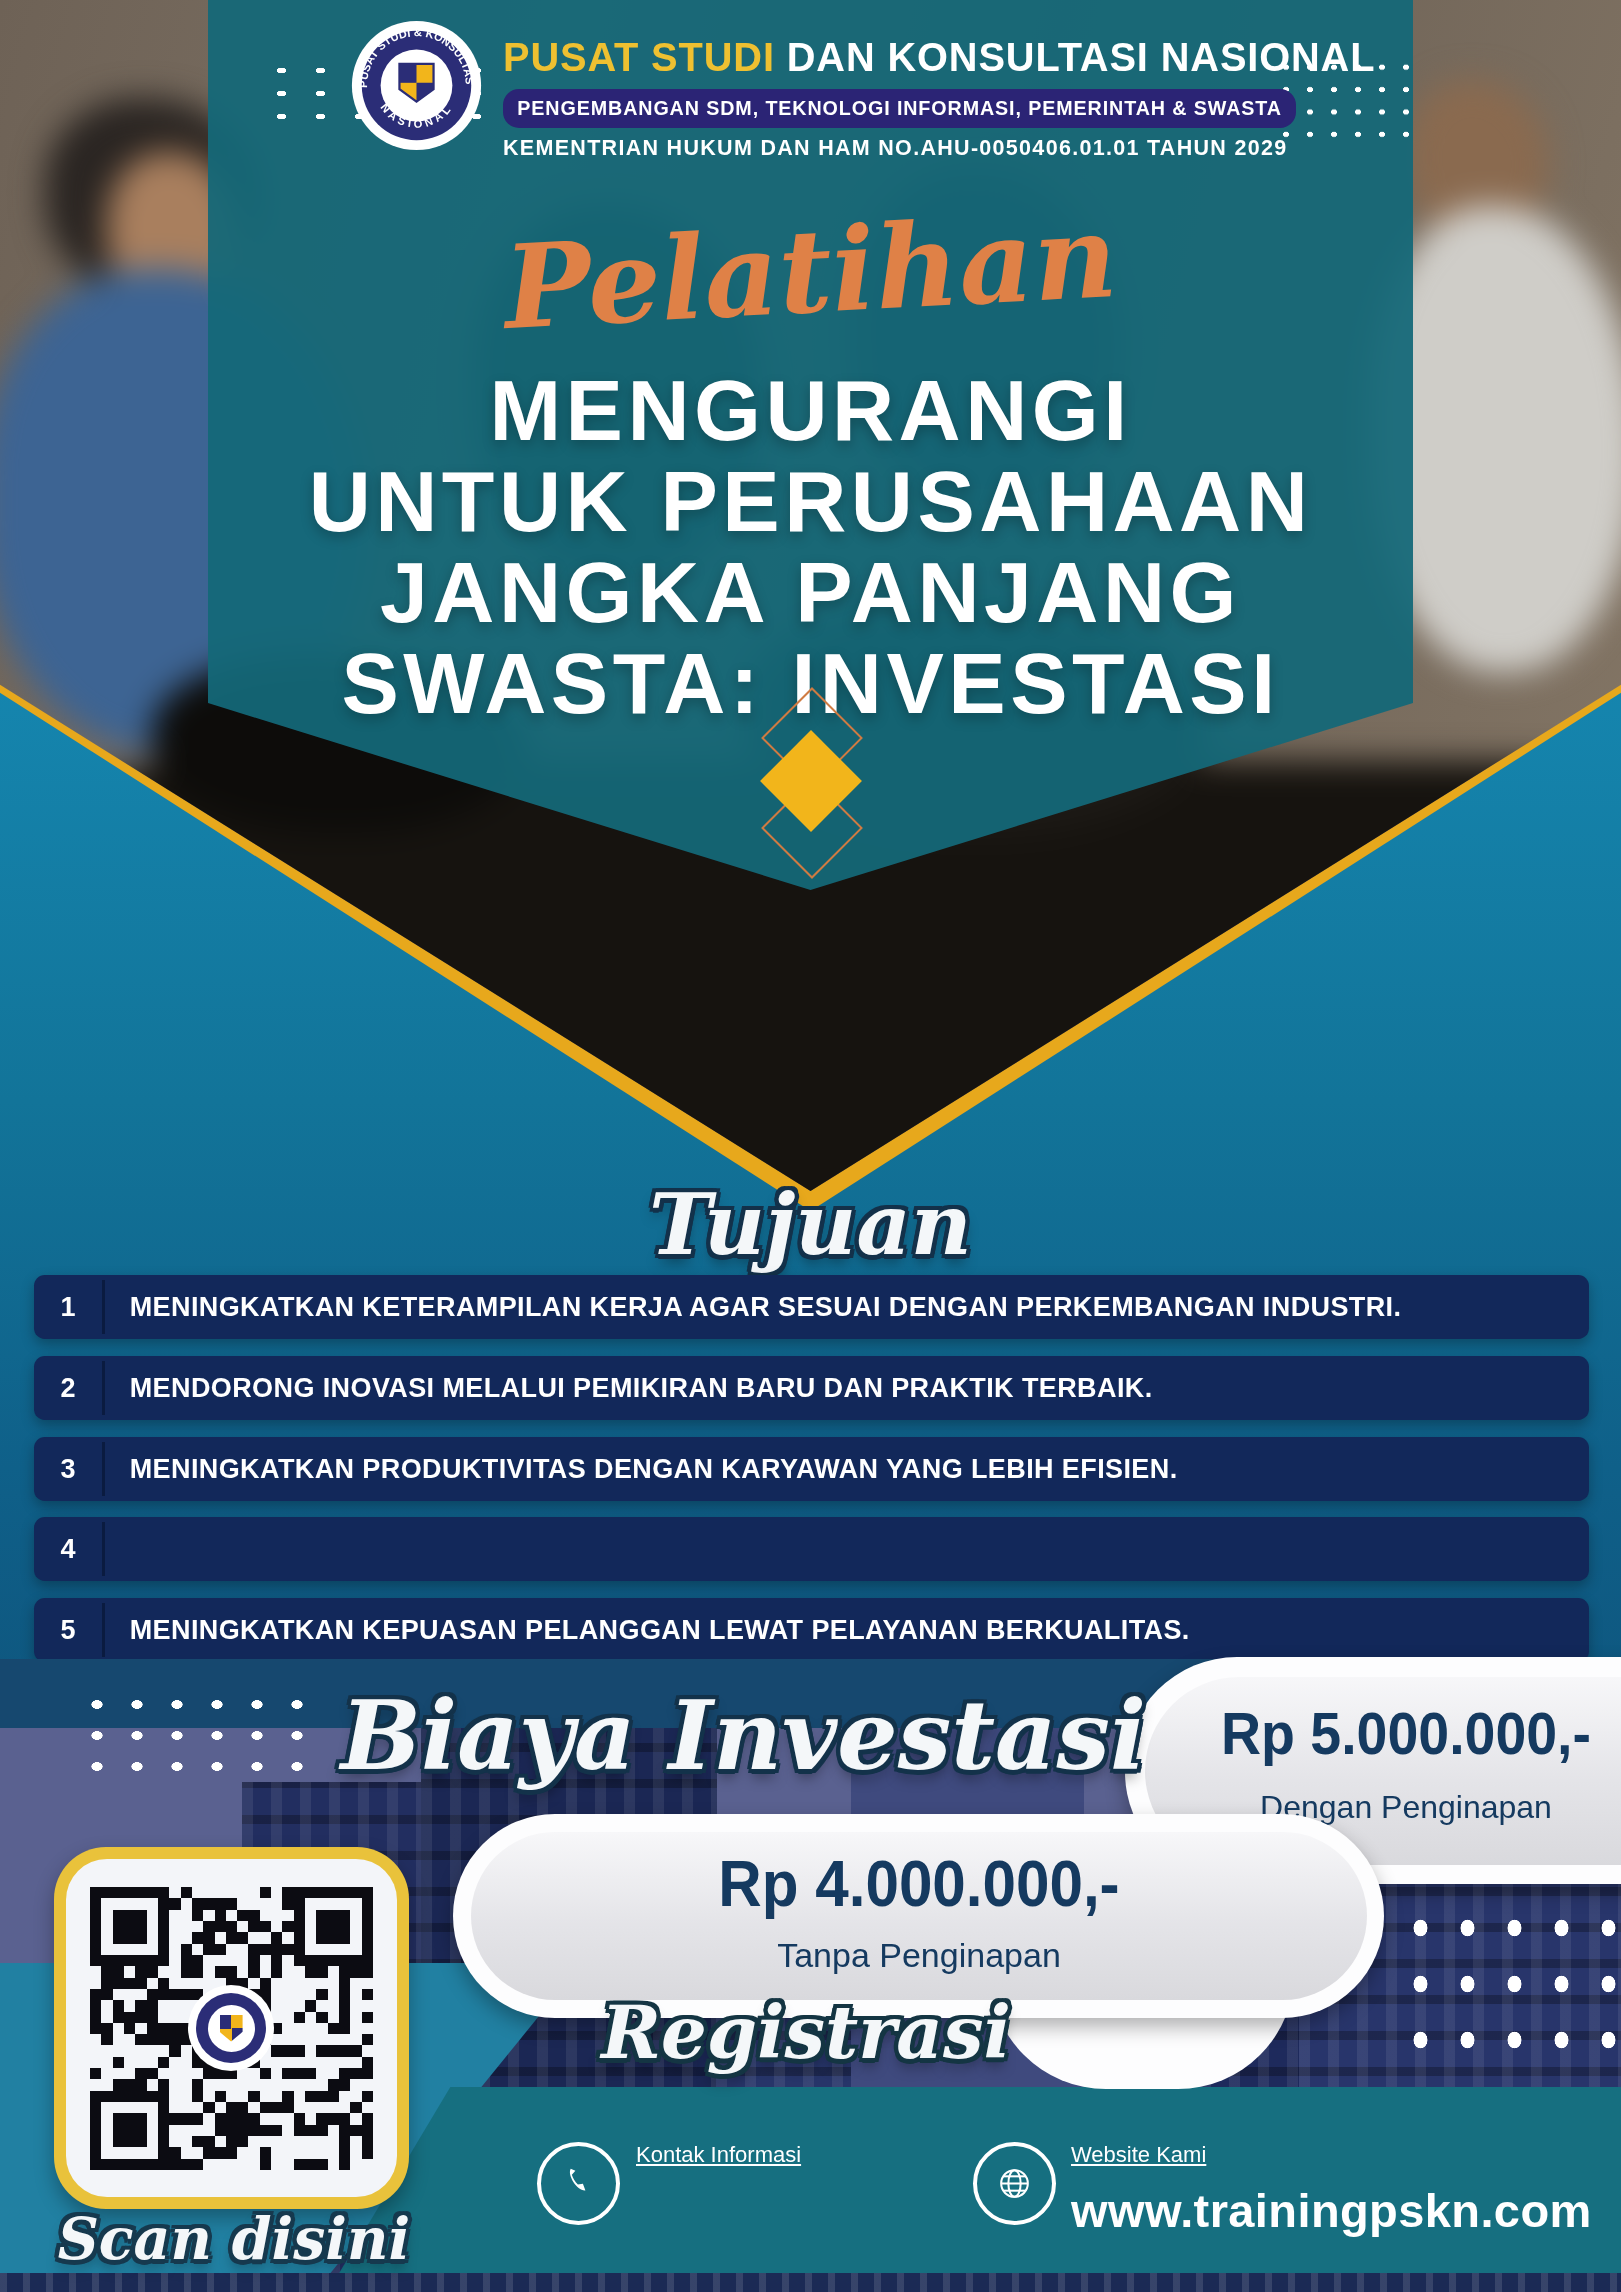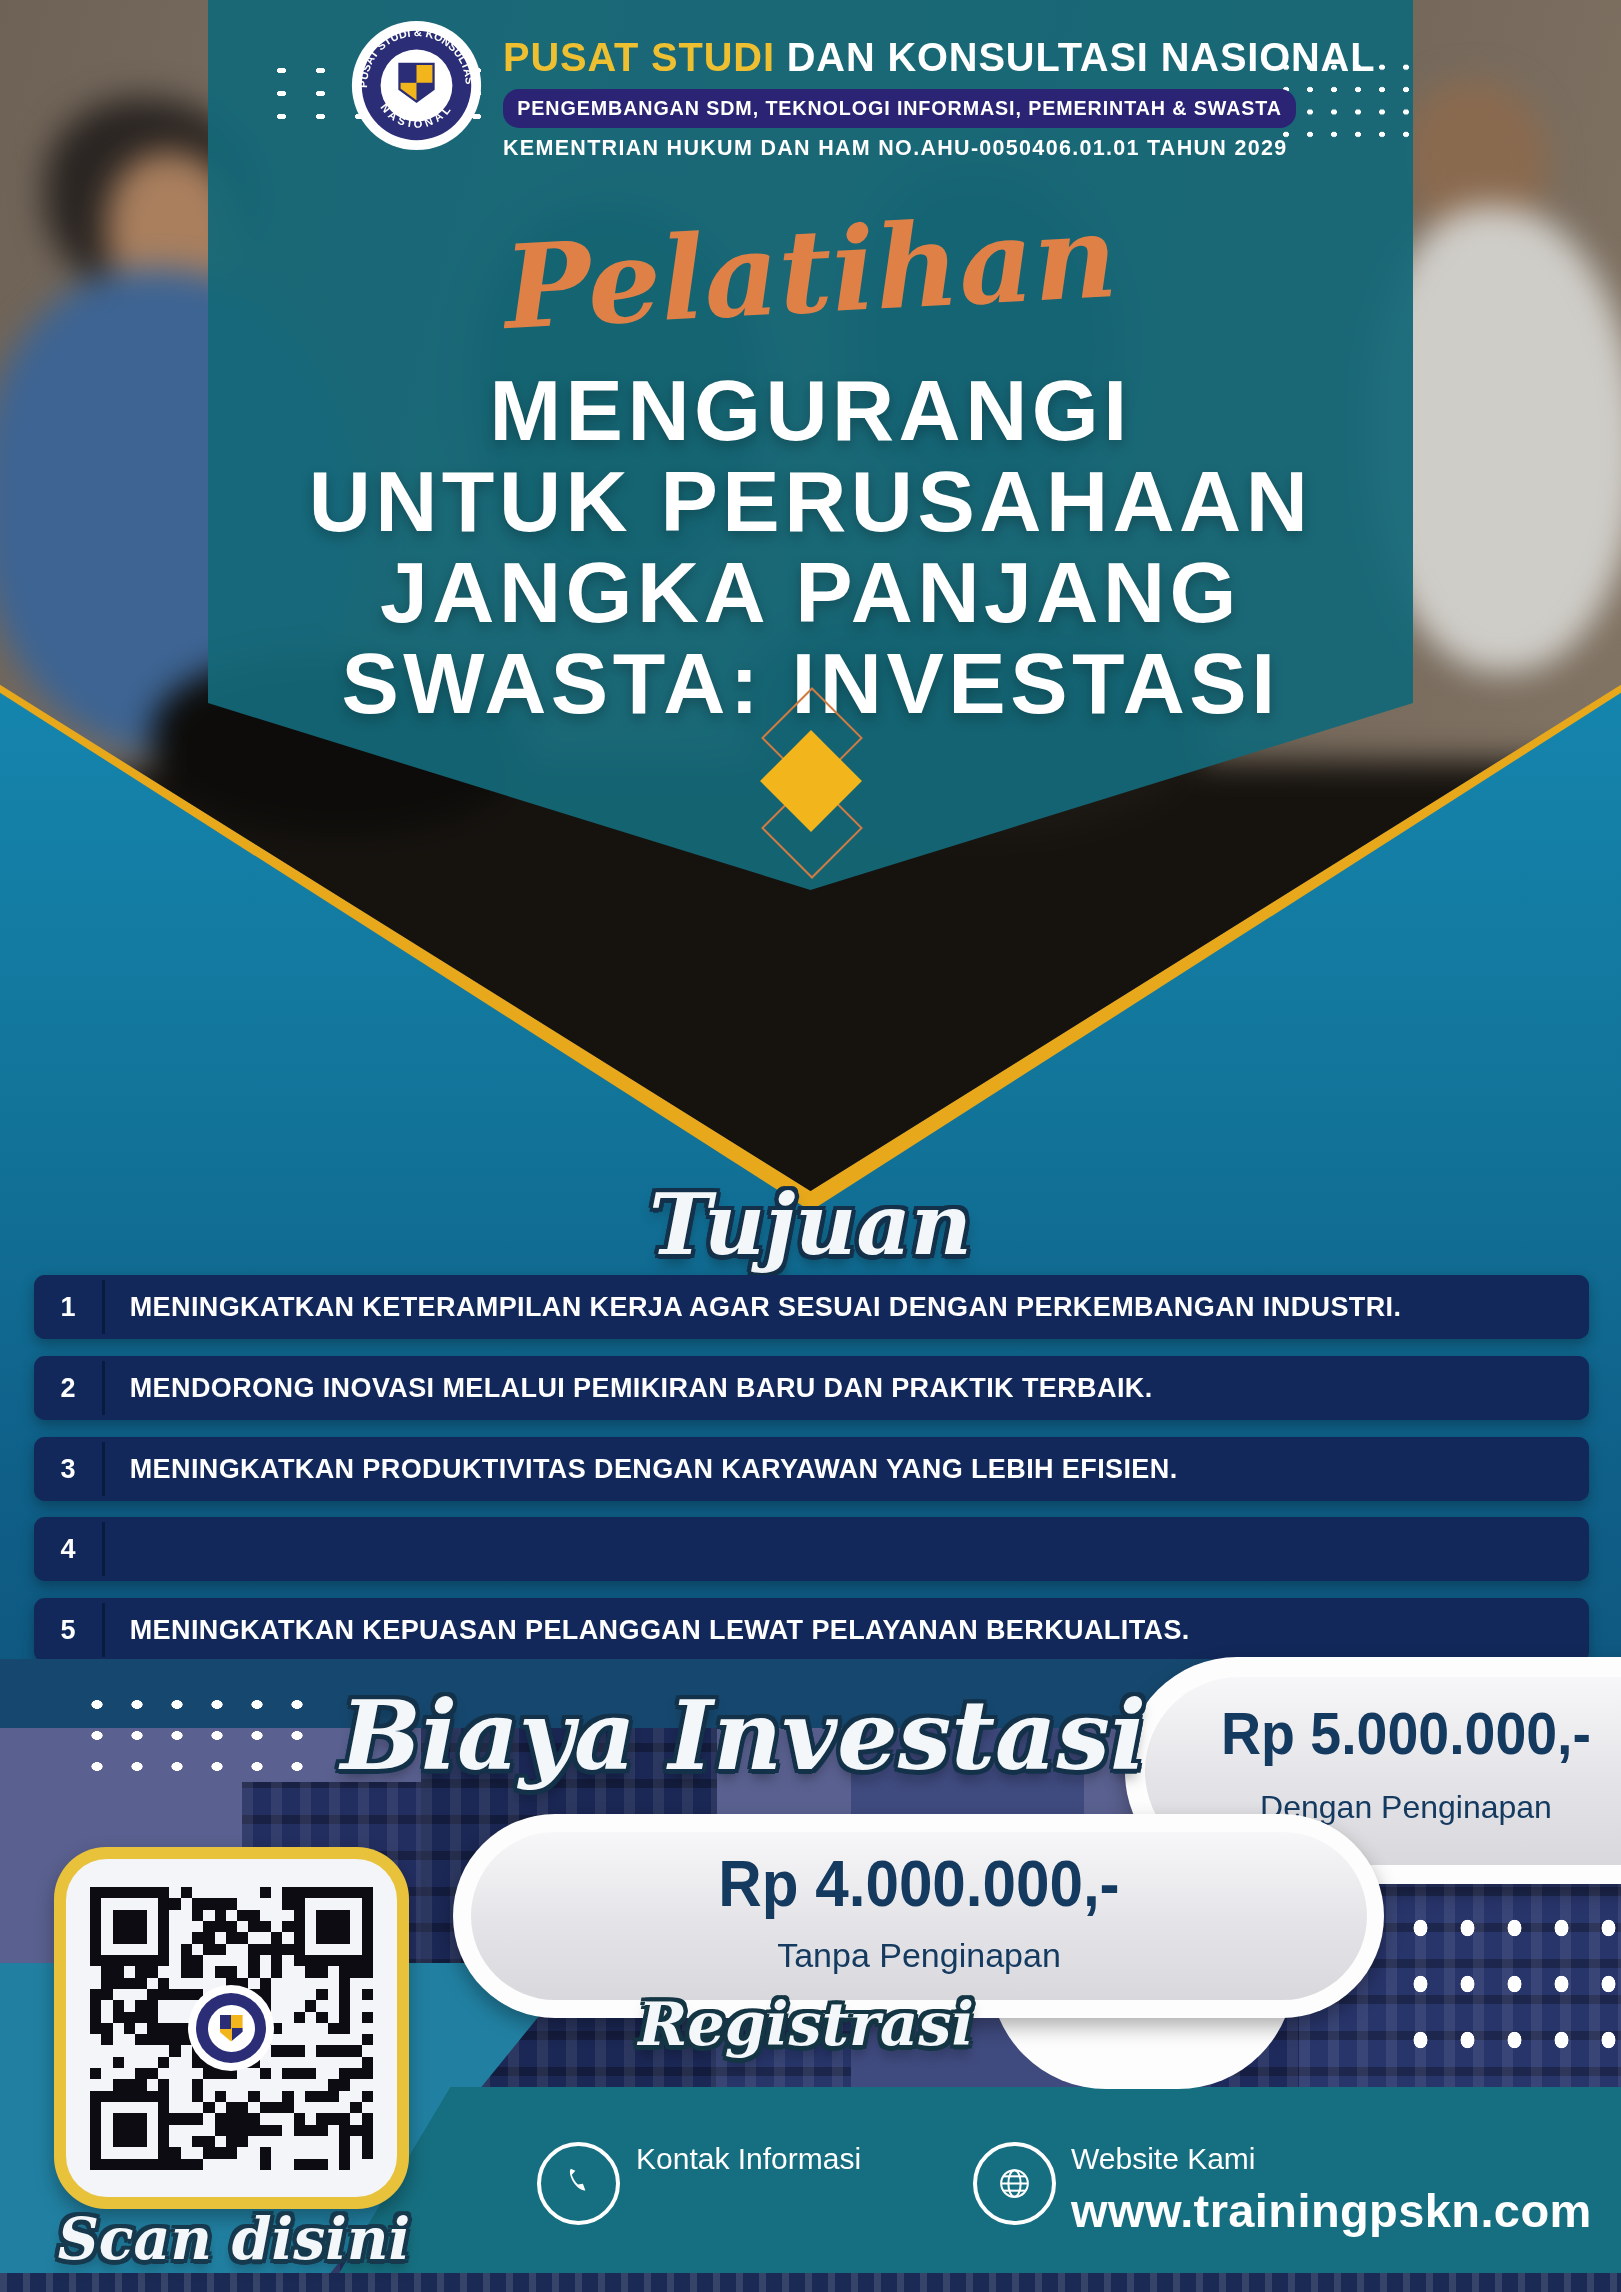--- a/index.html
+++ b/index.html
@@ -94,29 +94,29 @@
   .pill4-g{left:471px;top:1832px;width:896px;height:168px;border-radius:84px;
     background:linear-gradient(180deg,#f7f7f9 0%,#e4e4e8 55%,#d9d9dd 100%);}
   .price{color:#153a60;font-weight:700;text-align:center;white-space:nowrap;transform:scaleX(.94);}
   .price5{left:1155px;top:1700px;width:502px;font-size:59px;}
   .plabel5{left:1155px;top:1789px;width:502px;font-size:32px;font-weight:400;transform:none;}
   .price4{left:471px;top:1847px;width:896px;font-size:64px;}
   .plabel4{left:471px;top:1936px;width:896px;font-size:34px;font-weight:400;transform:none;}
   .plabel{color:#153a60;text-align:center;white-space:nowrap;}
 
   .biaya-h{left:260px;top:1680px;width:967px;font-size:95px;--oc:#13324a;z-index:5;}
-  .registrasi-h{left:421px;top:1990px;width:770px;font-size:59px;--oc:#143543;z-index:6;}
+  .registrasi-h{left:421px;top:1990px;width:770px;font-size:72px;--oc:#143543;z-index:6;}
   .scan-h{left:5.4px;top:2205px;width:457px;font-size:57px;--oc:#16394e;z-index:7;}
 
   
   .contact-band{left:313px;top:2087px;width:1308px;height:186px;background:#166f80;
     clip-path:polygon(10.5% 0,100% 0,100% 100%,2% 100%);}
   .cicon{width:75px;height:75px;border:4.5px solid #fff;border-radius:50%;
     display:flex;align-items:center;justify-content:center;}
-  .clabel{color:#fff;font-size:30px;white-space:nowrap;}
+  .clabel{color:#fff;font-size:22px;white-space:nowrap;text-decoration:underline;}
   .cvalue{color:#fff;font-size:47px;font-weight:700;white-space:nowrap;letter-spacing:0.4px;}
 
   
   .qr-card{left:54px;top:1847px;width:355px;height:362px;background:#e9c23b;border-radius:52px;
     box-shadow:0 9px 19.7px rgba(0,0,0,.3);}
   .qr-inner{position:absolute;left:11.6px;top:11.6px;right:11.6px;bottom:11.6px;background:#f3f5f9;border-radius:41px;}
   .qr-svg-wrap{position:absolute;left:24px;top:28px;width:283px;height:283px;}
   .qr-logo{position:absolute;left:50%;top:50%;width:86px;height:86px;margin:-43px 0 0 -43px;
     background:#fff;border-radius:50%;display:flex;align-items:center;justify-content:center;}
   .qr-logo-ring{width:70px;height:70px;border-radius:50%;background:#2b2d77;

